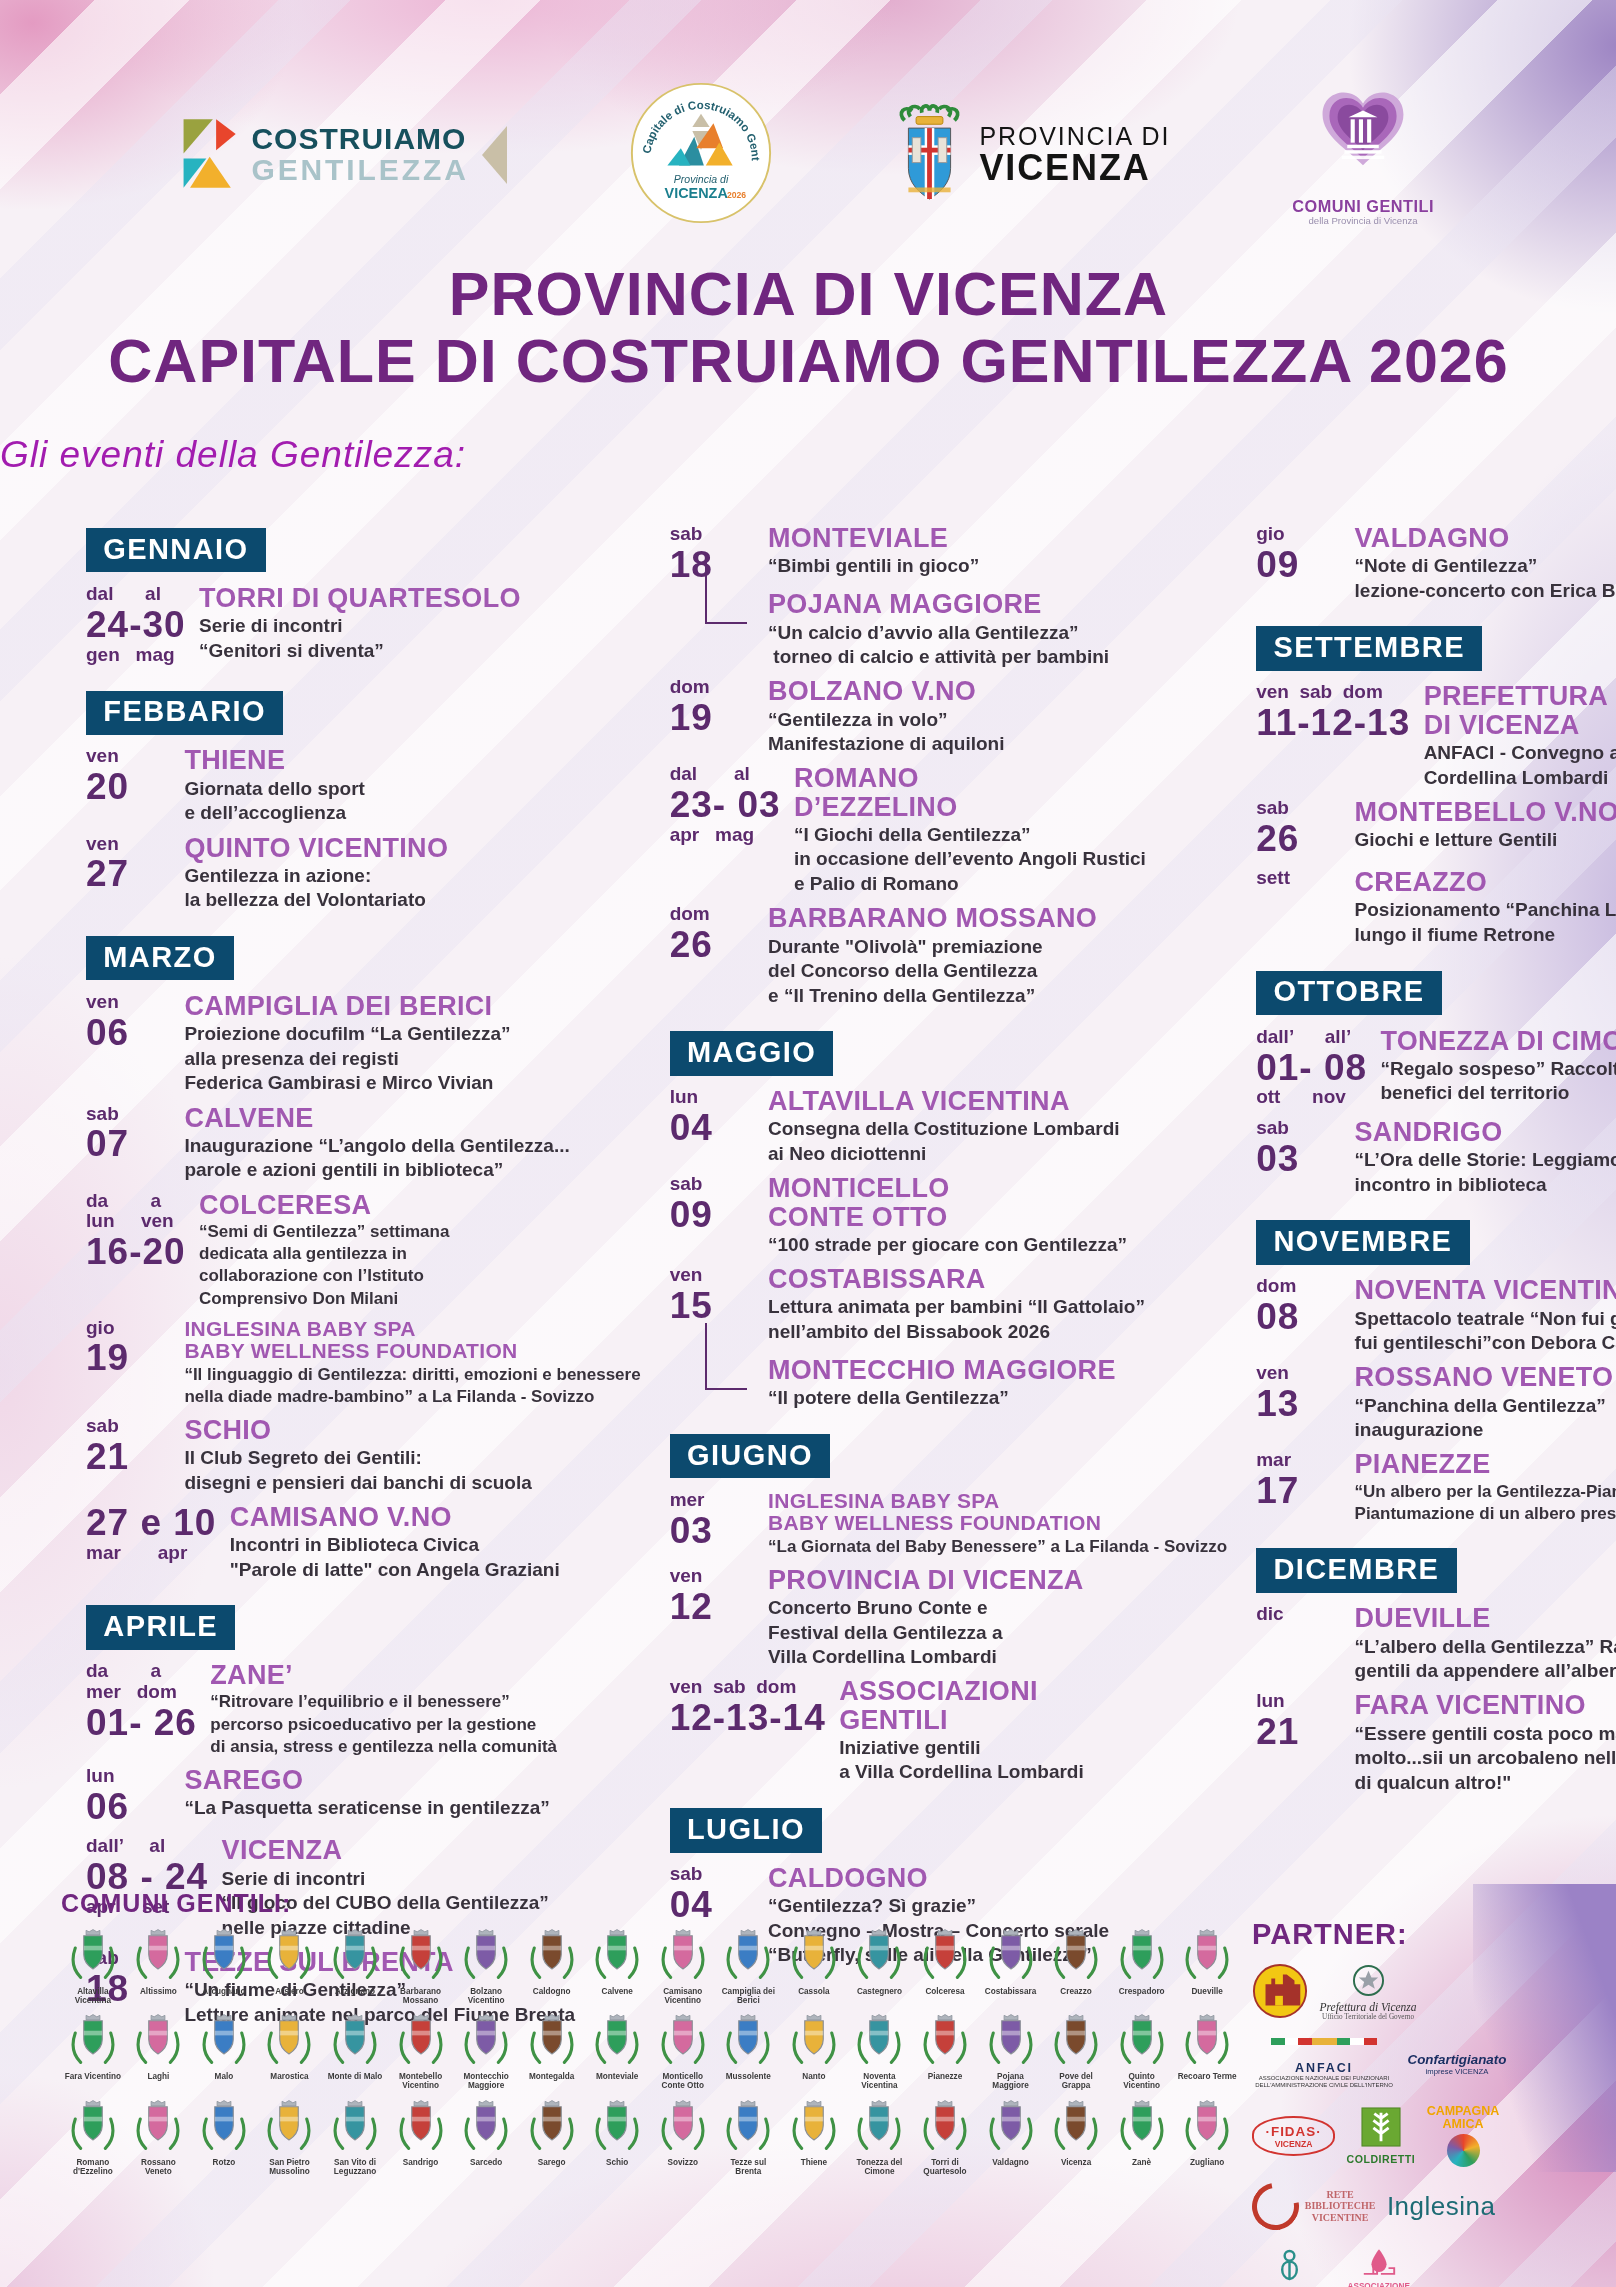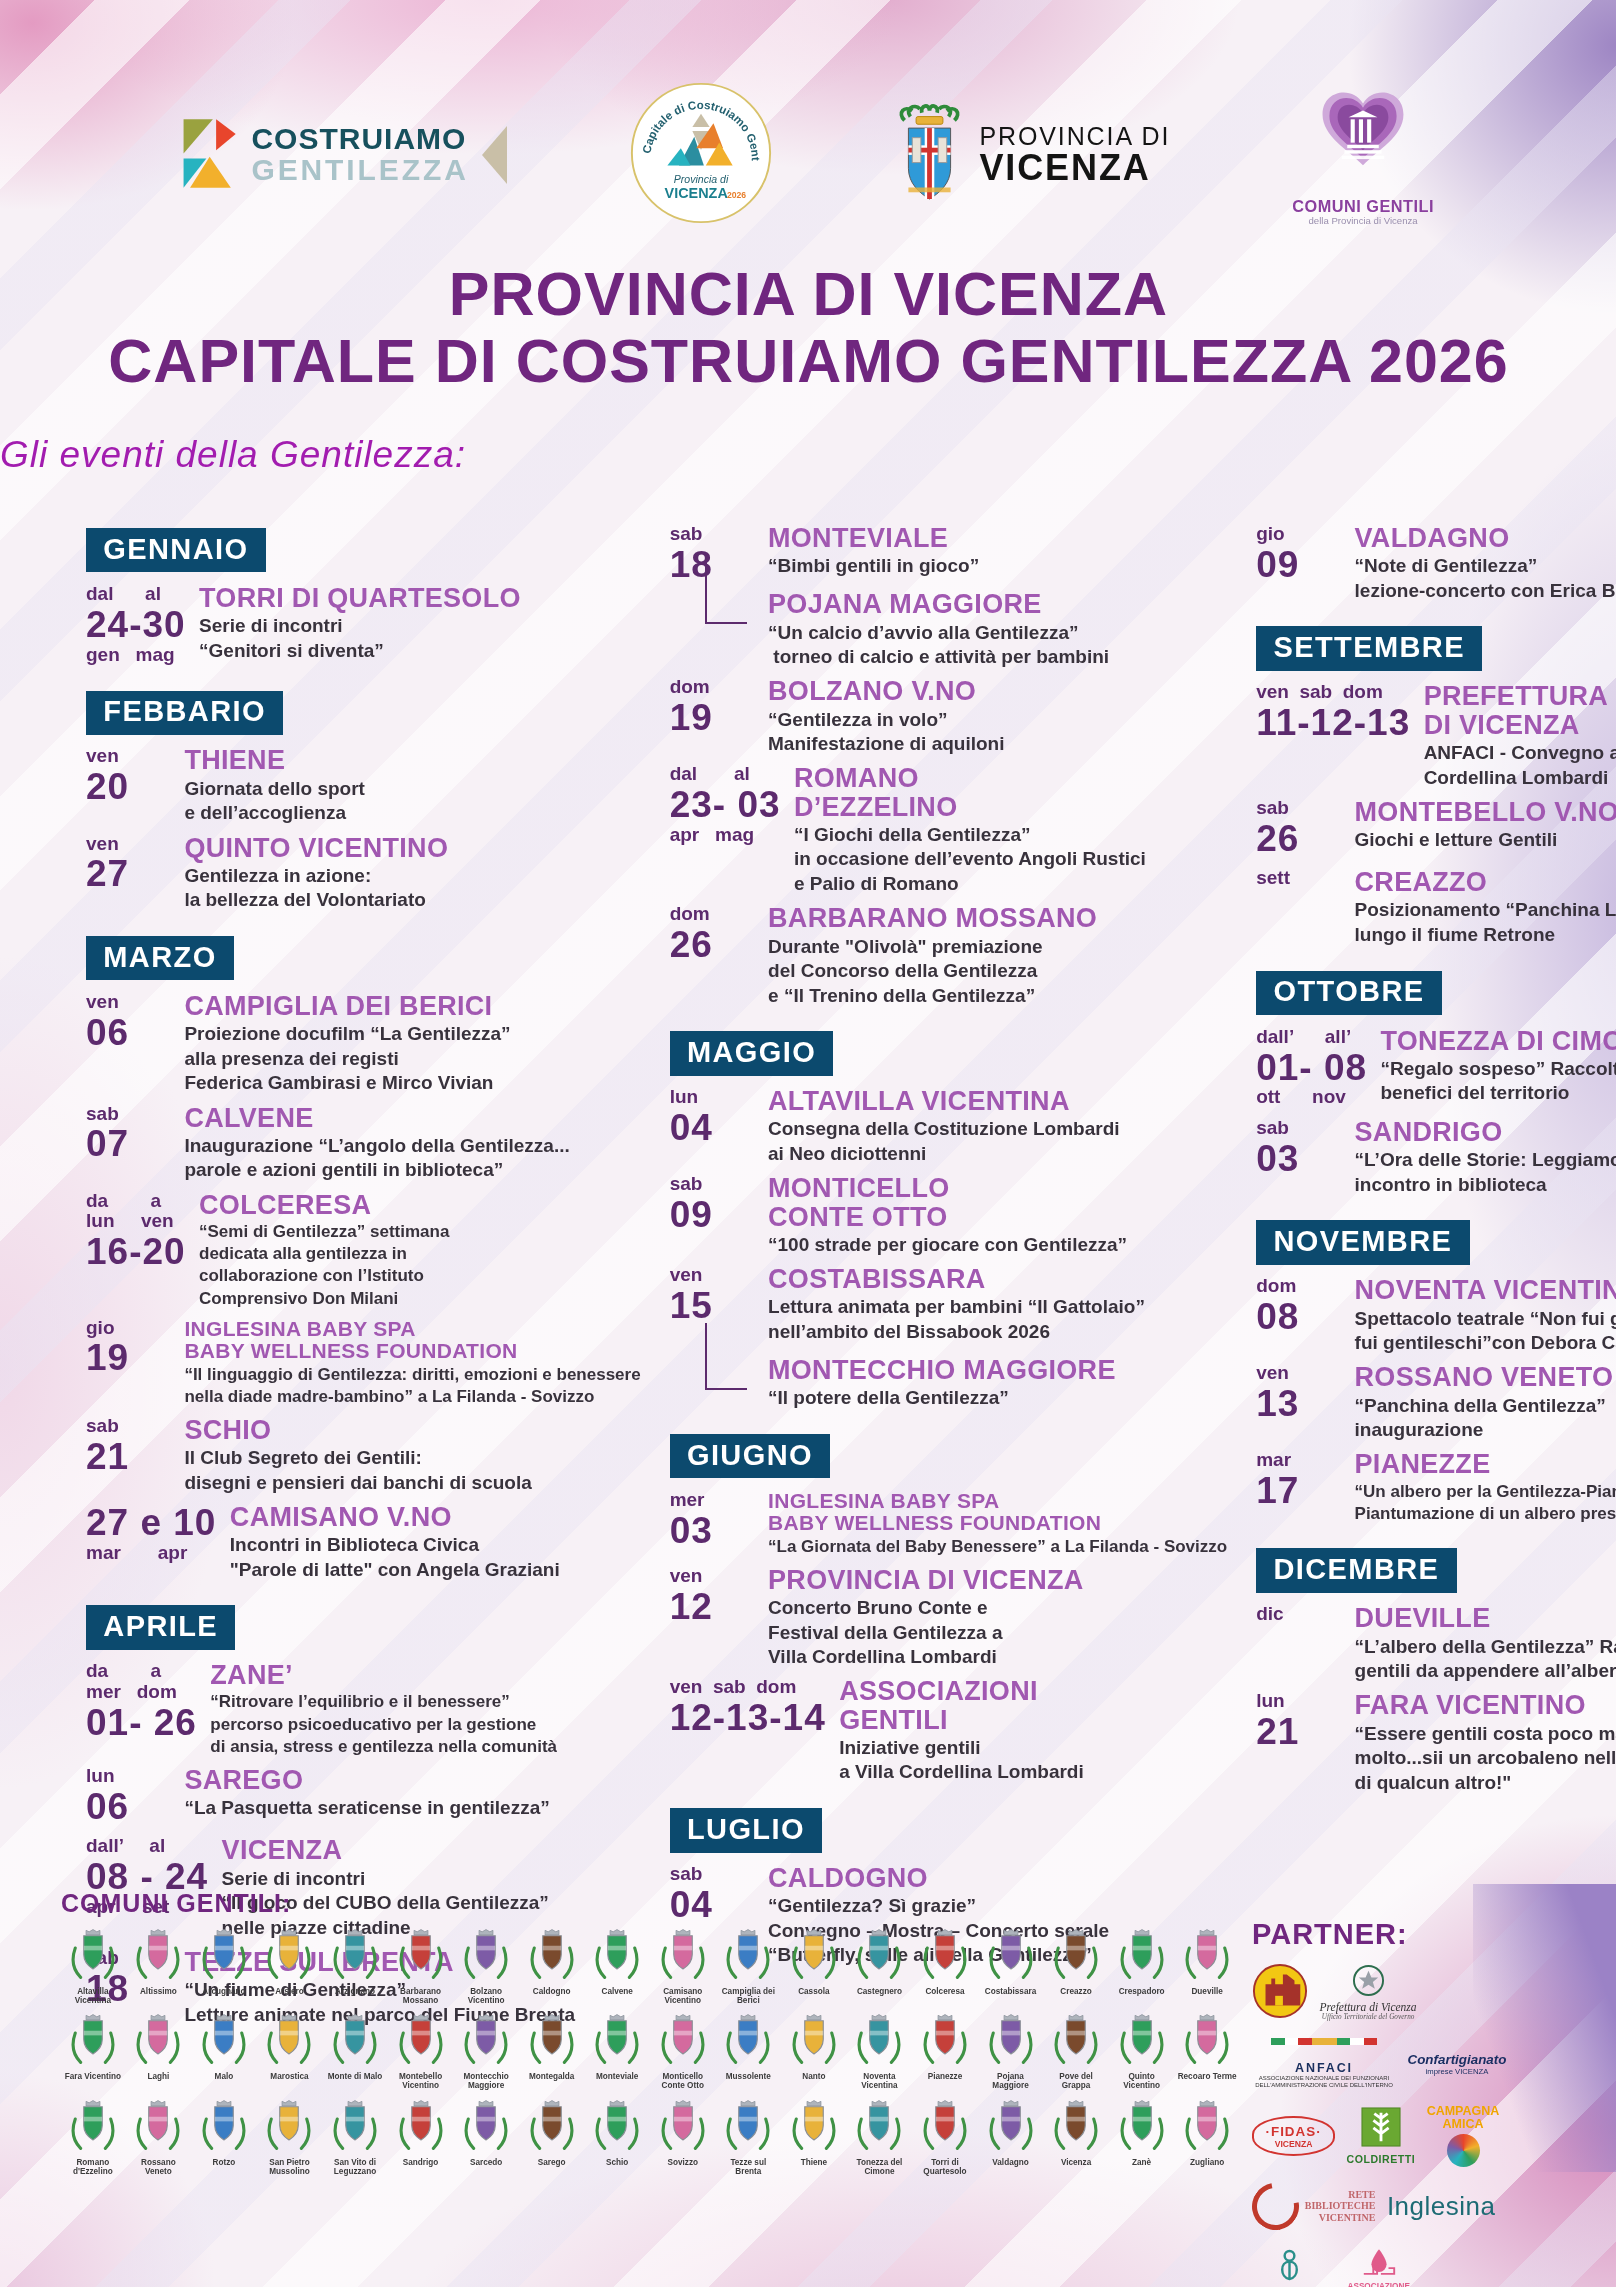--- a/index.html
+++ b/index.html
@@ -75,37 +75,37 @@
   .crow{display:grid;grid-template-columns:repeat(18,1fr);column-gap:1.9px;margin-bottom:8.6px}
   .comune{text-align:center}
   .cname{font-size:8.2px;font-weight:600;color:#3c3c3c;line-height:1.1;margin-top:1px}
 
   
   .partners{position:absolute;left:1252px;top:1918px;width:317px}
   .partners-h{font-size:29px;font-weight:bold;color:#70267f;letter-spacing:1px;margin-bottom:11.5px}
   .p-grid{display:flex;flex-wrap:wrap;gap:15.4px 11.5px;align-items:center}
   .p-item{text-align:center}
   .pref-1{font-size:11.5px;font-style:italic;font-family:"Liberation Serif",serif;color:#333}
-  .pref-2{font-size:7.2px;font-style:italic;font-family:"Liberation Serif",serif;color:#555}
+  .pref-2{font-size:7.2px;font-family:"Liberation Serif",serif;color:#555}
   .anfaci-name{font-size:12.5px;font-weight:bold;color:#1a2f5e;letter-spacing:1.9px;margin-top:16px}
   .anfaci-desc{font-size:6px;color:#333;width:144px;line-height:1.25}
   .flagbar{display:flex;height:6.7px;width:106px;margin:0 auto}
   .flagbar div{flex:1}
   .conf-1{font-size:13.4px;font-weight:bold;font-style:italic;color:#1b2f63}
   .conf-2{font-size:7.7px;color:#1b2f63}
   .fidas-box{display:inline-block;border:2.9px solid #d23430;border-radius:50%/45%;padding:5.8px 11.5px}
   .fidas-1{font-size:13.4px;font-weight:bold;color:#d23430;letter-spacing:1px}
   .fidas-2{font-size:8.6px;font-weight:bold;color:#d23430}
   .coldi-name{font-size:10.6px;font-weight:bold;color:#2c7a2c;letter-spacing:0.5px;margin-top:1.9px}
   .camp-1{font-size:12.5px;font-weight:bold;color:#f0a500;line-height:1.05}
   .camp-circle{width:33px;height:33px;border-radius:50%;margin:2.9px auto 0;
      background:conic-gradient(#e8452c,#f2b02c,#2e9e5b,#27b3c0,#7d5ba6,#e8452c)}
   .rete{display:flex;align-items:center;gap:5.8px}
   .rete-ring{width:37px;height:37px;border:5.8px solid #c0392b;border-radius:50%;border-top-color:transparent;transform:rotate(35deg)}
-  .rete-text{font-size:10px;font-weight:bold;color:#c0666a;font-family:"Liberation Serif",serif;text-align:right;line-height:1.15}
+  .rete-text{font-size:10px;font-weight:bold;color:#c0666a;font-family:"Liberation Serif",serif;text-align:center;line-height:1.15}
   .ingle{font-size:26px;font-weight:normal;color:#1d6b74;letter-spacing:0.5px}
   .bw-1{font-size:10.6px;font-weight:bold;color:#2a8f8a}
   .bw-2{font-size:6.7px;color:#2a8f8a;letter-spacing:1px}
   .don-1{font-size:8.2px;font-weight:bold;color:#e05a8a;line-height:1.2}
   .don-3{font-size:6.7px;color:#e05a8a}
 </style>
 </head>
 <body>
 
 <div class="bg-water"></div>

